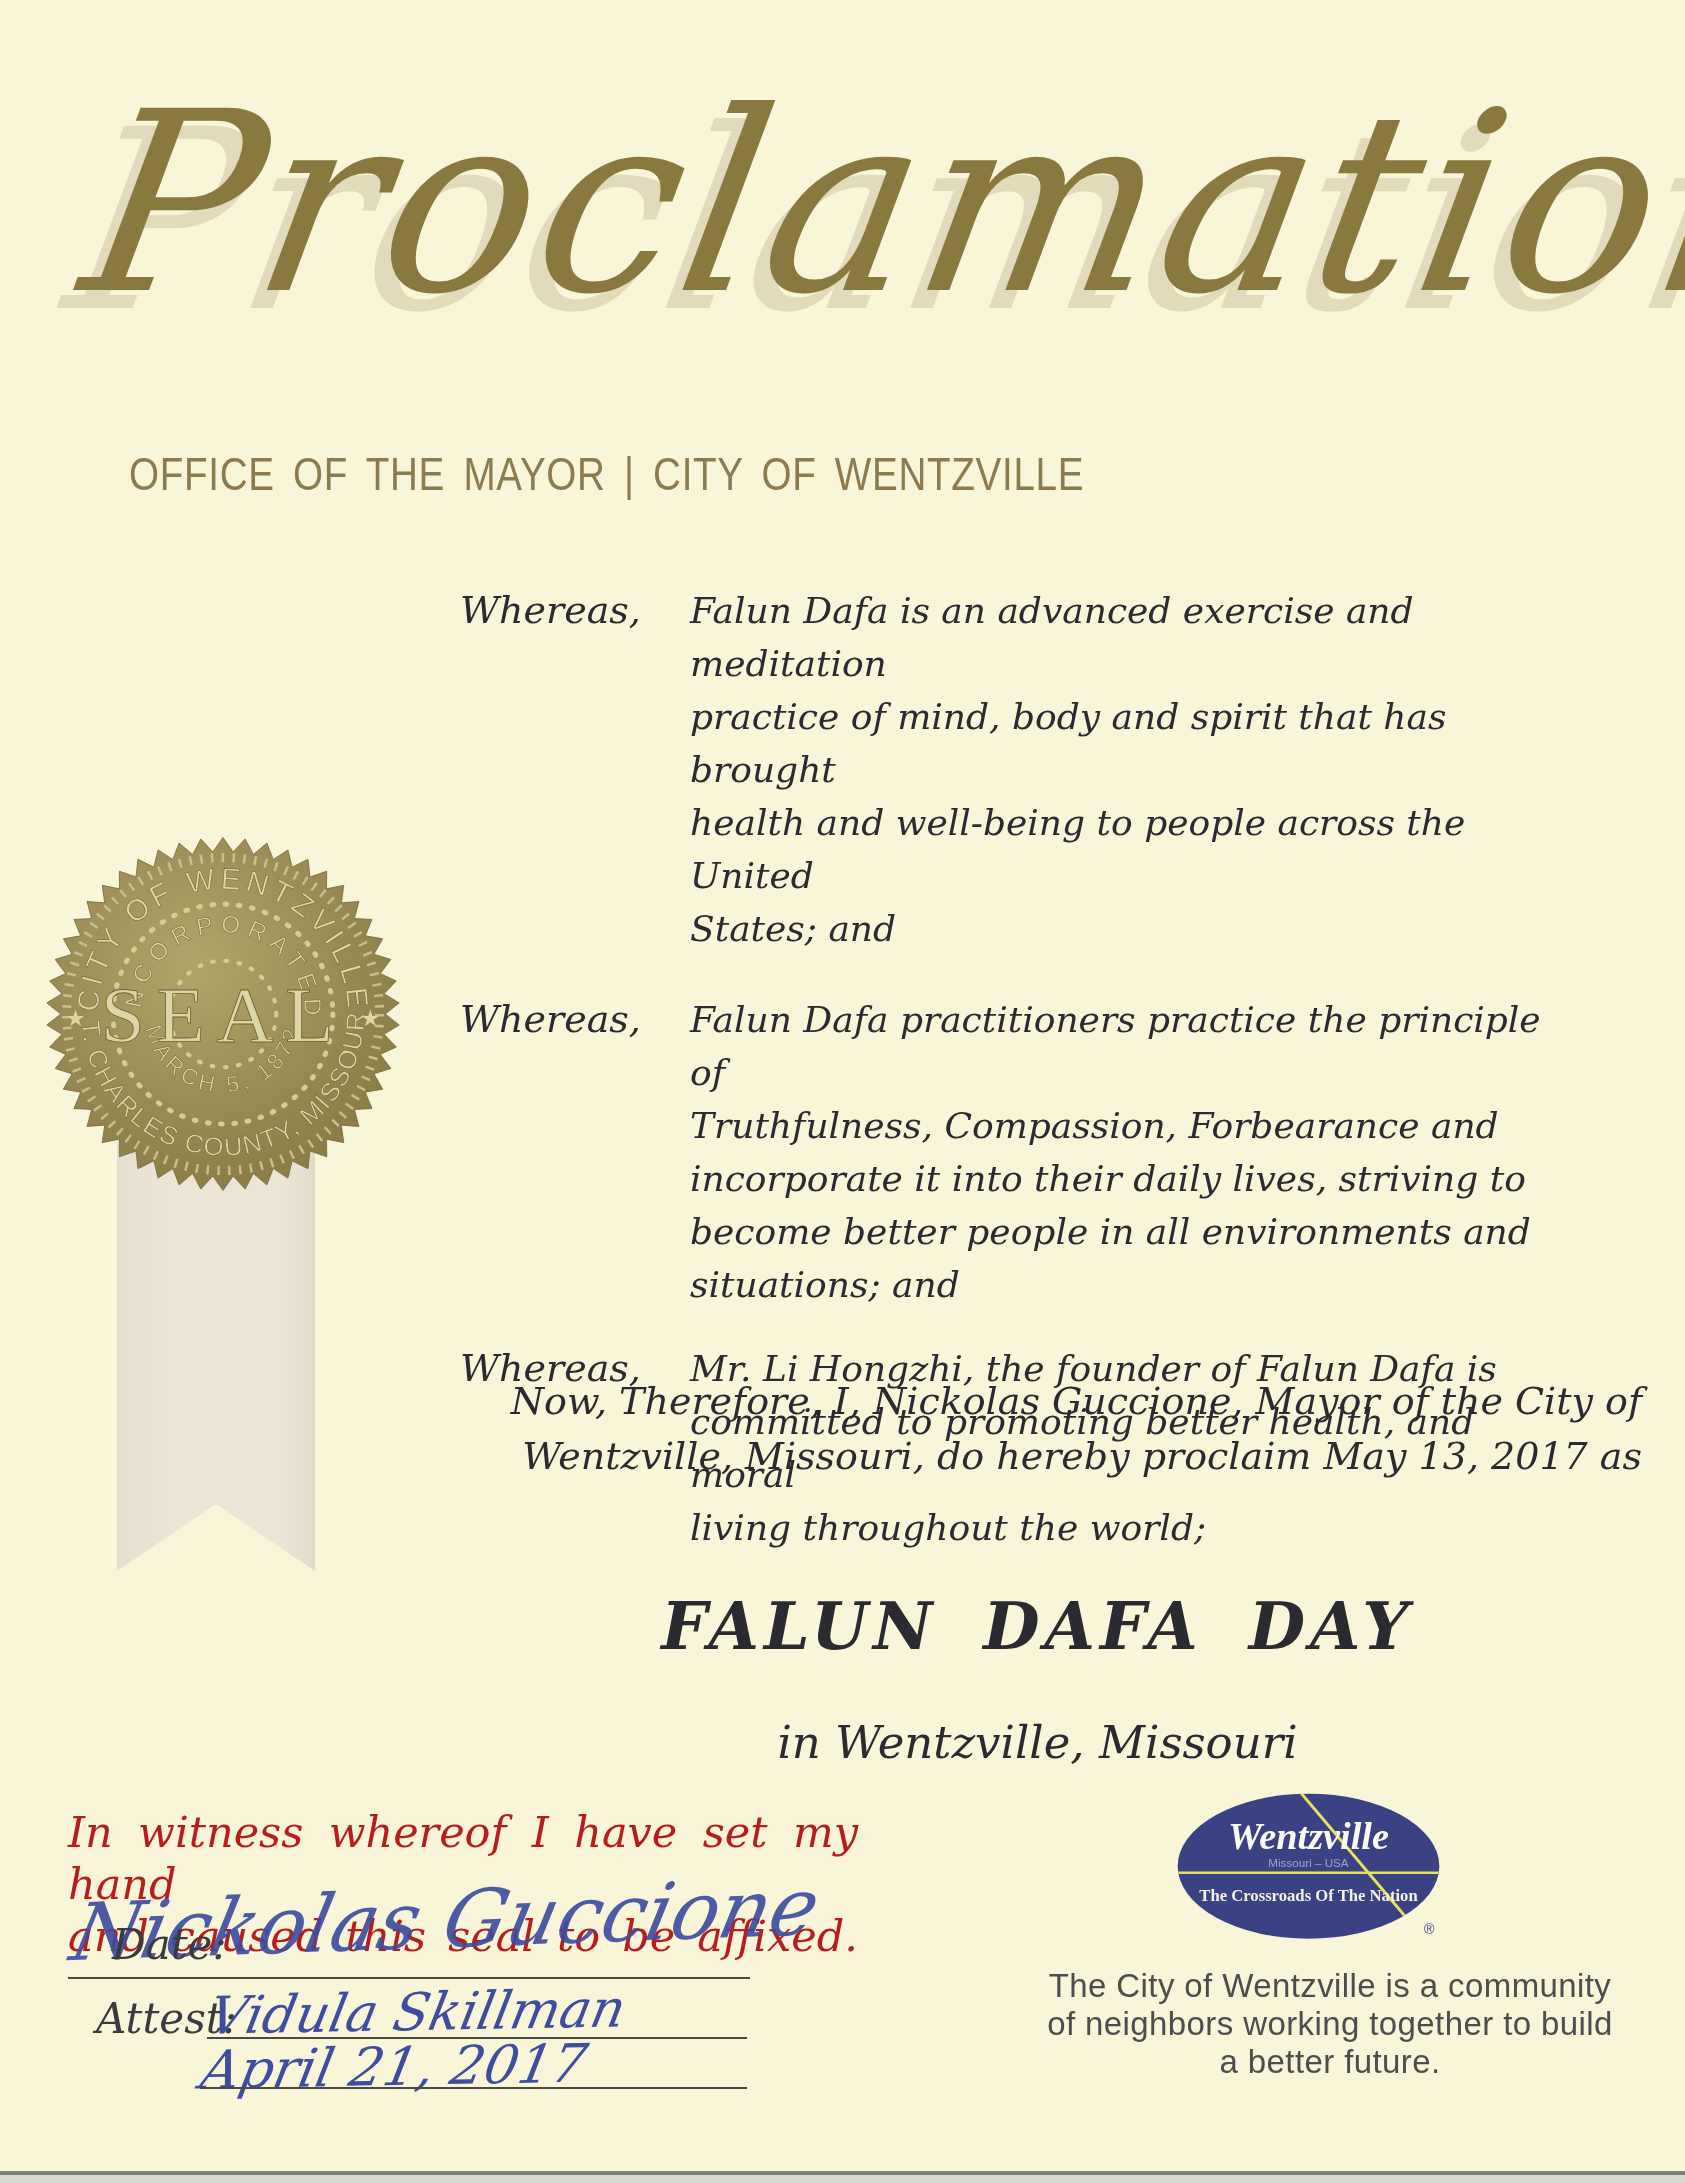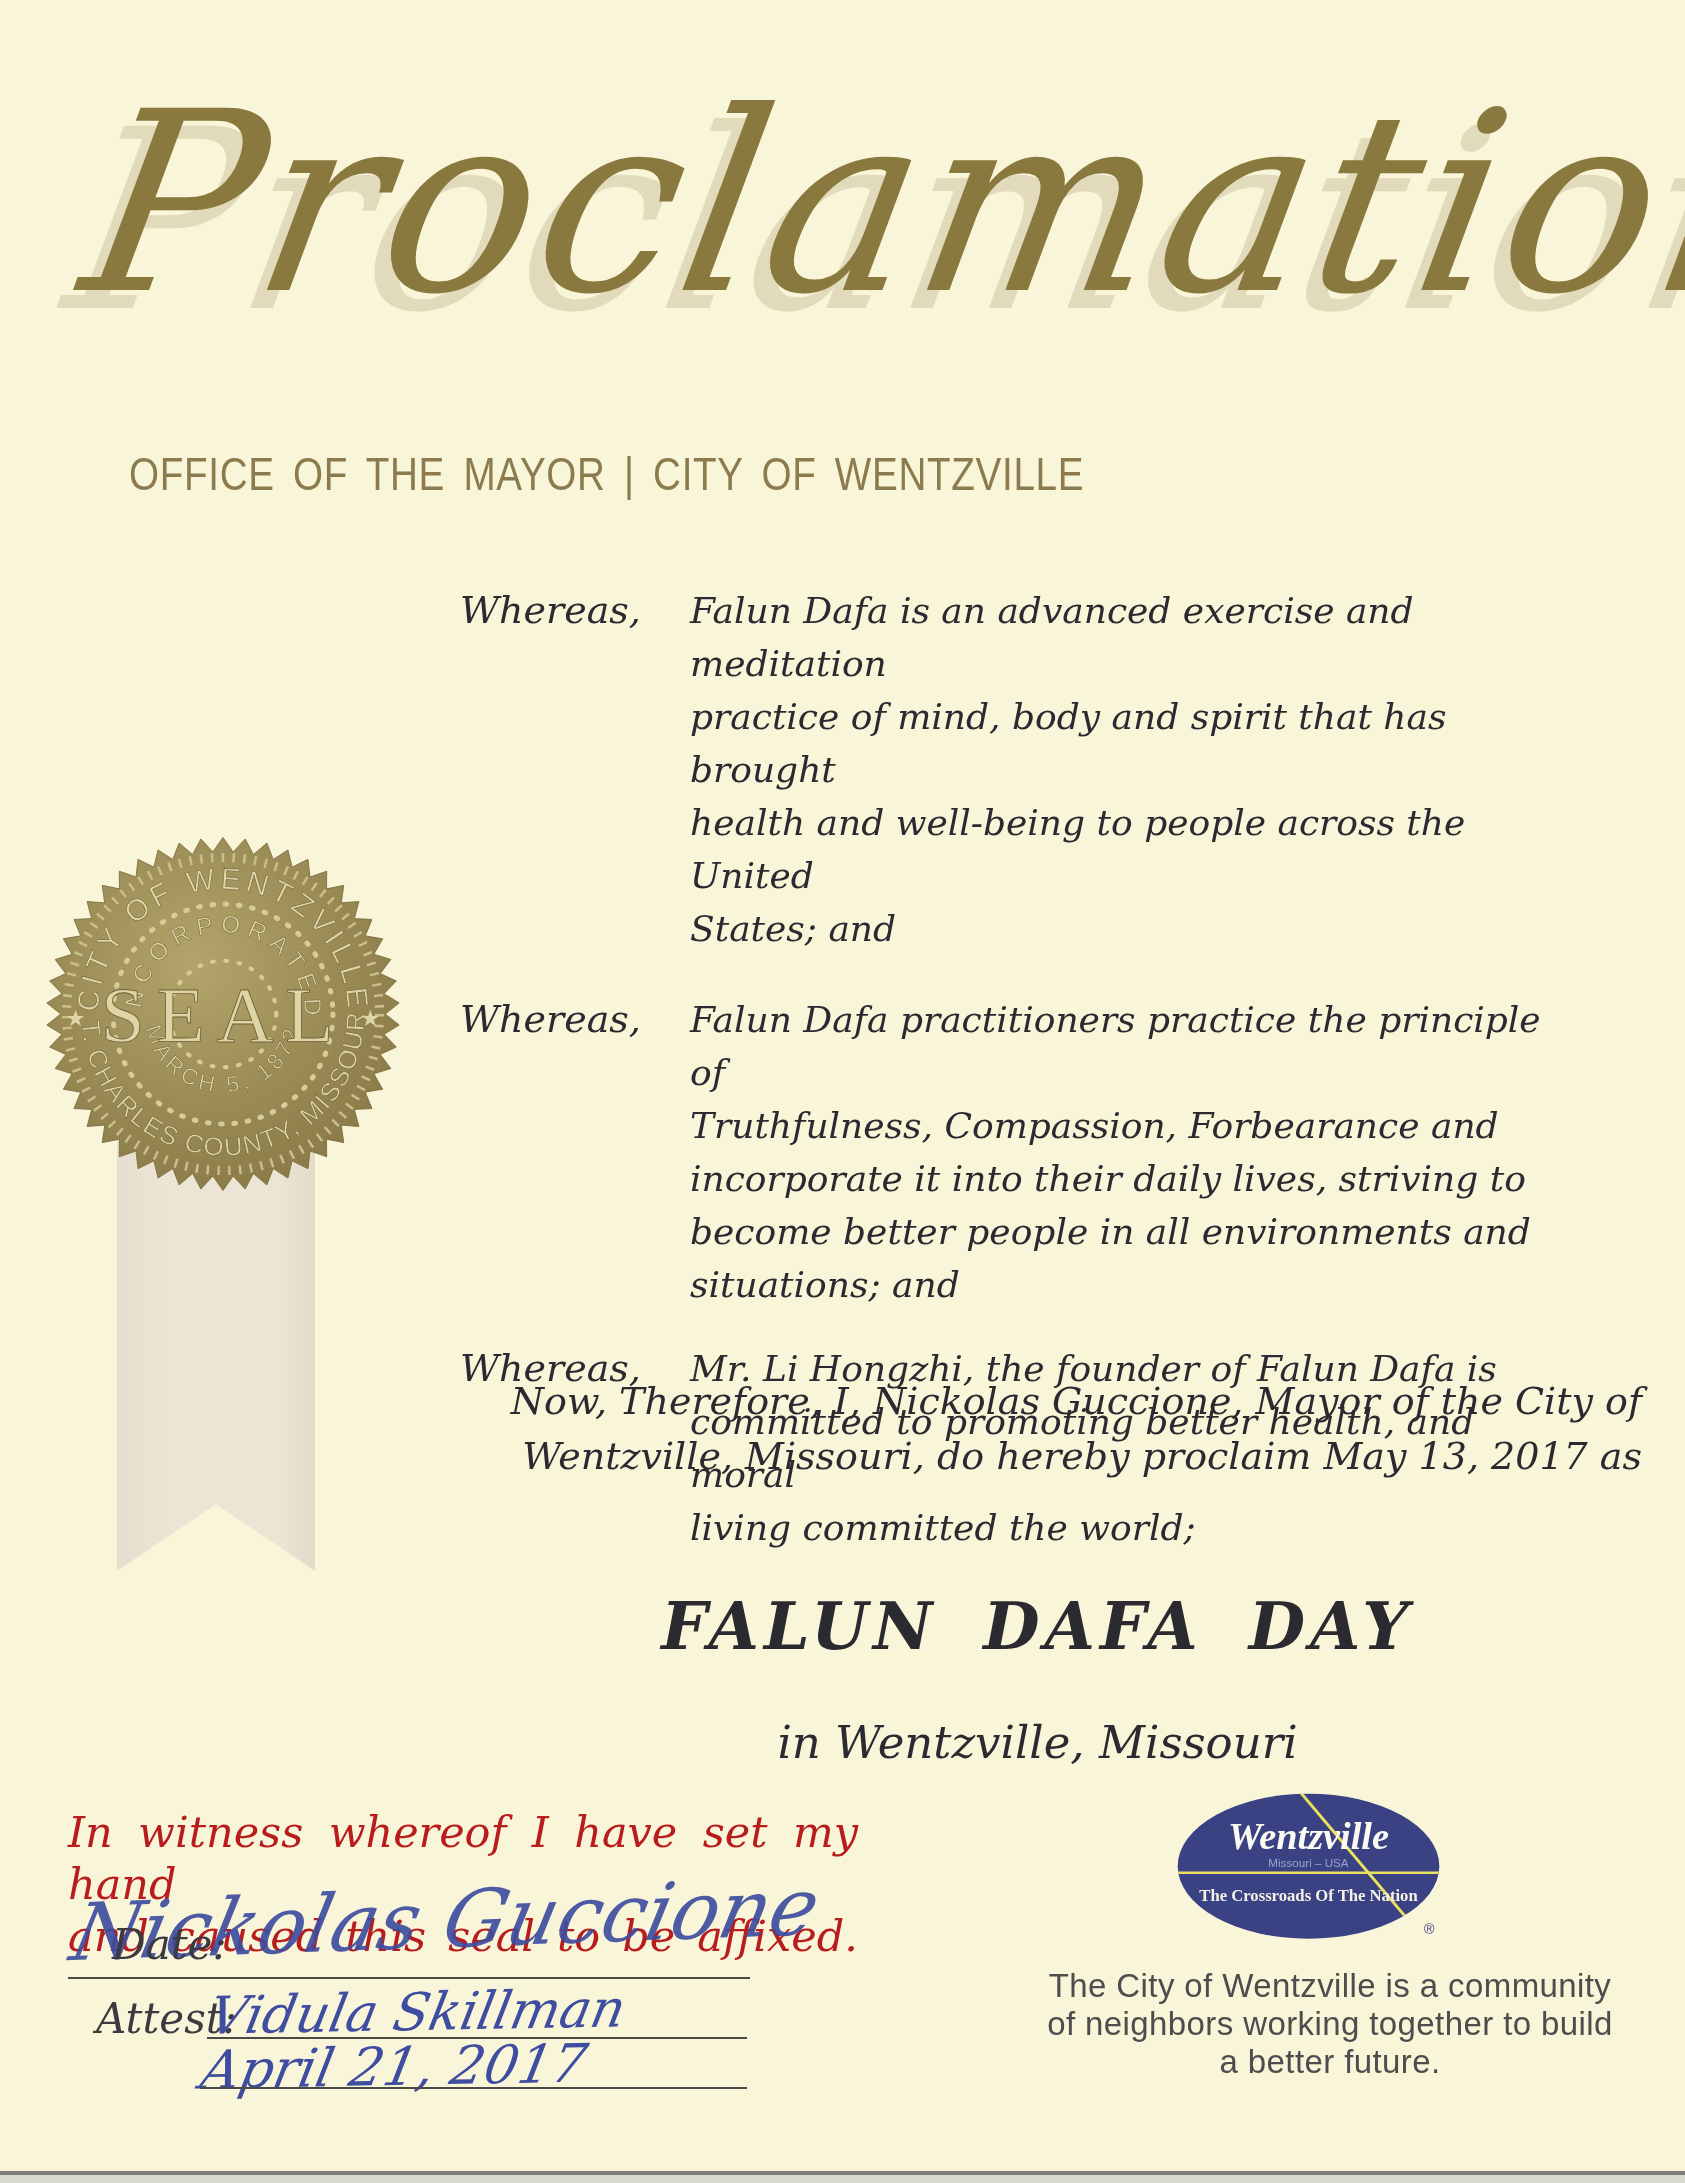--- a/index.html
+++ b/index.html
@@ -158,21 +158,21 @@
         <div>incorporate it into their daily lives, striving to</div>
         <div>become better people in all environments and</div>
         <div>situations; and</div>
       </div>
     </div>
     <div class="w-row">
       <div class="w-label">Whereas,</div>
       <div class="w-body">
         <div>Mr. Li Hongzhi, the founder of Falun Dafa is</div>
         <div>committed to promoting better health, and moral</div>
-        <div>living committed the world;</div>
+        <div>living throughout the world;</div>
       </div>
     </div>
   </div>
 
   <div class="therefore">
     <div>Now, Therefore, I, Nickolas Guccione, Mayor of the City of</div>
     <div>Wentzville, Missouri, do hereby proclaim May 13, 2017 as</div>
   </div>
   <div class="day-title">FALUN DAFA DAY</div>
   <div class="location-line">in Wentzville, Missouri</div>

